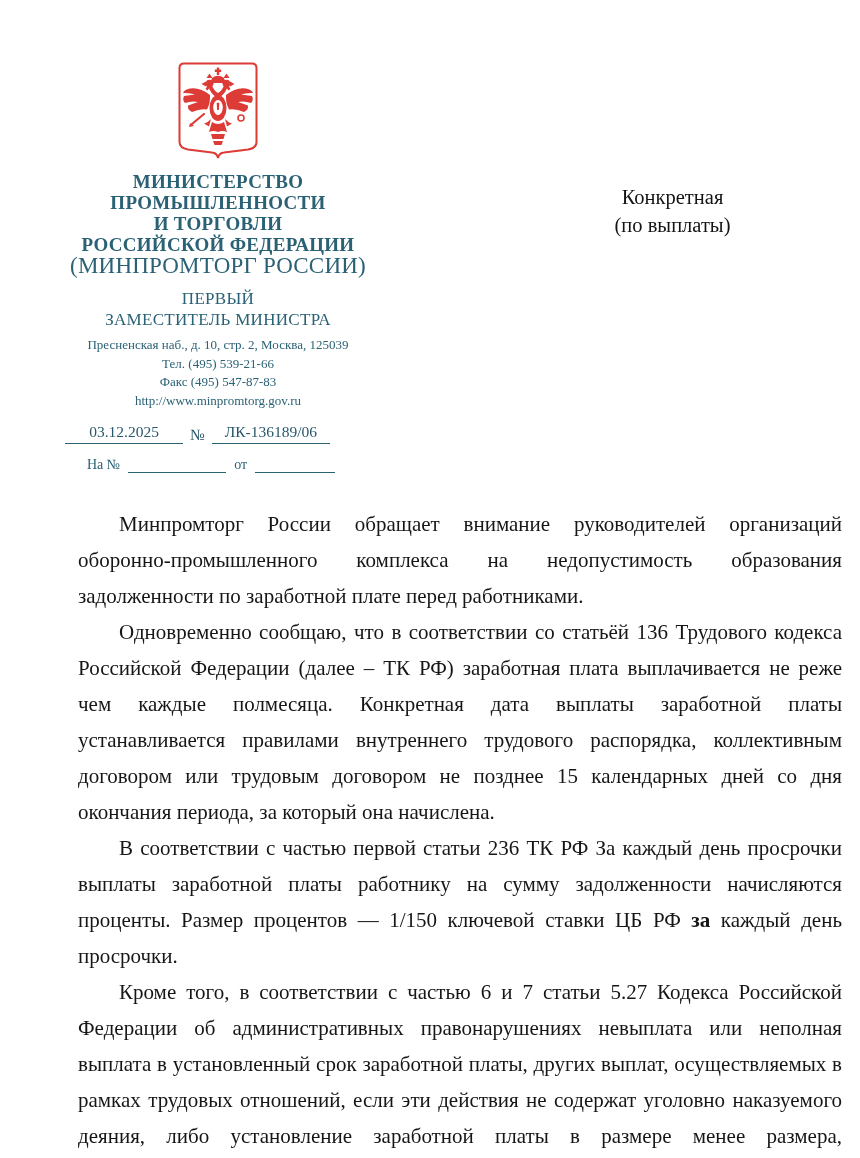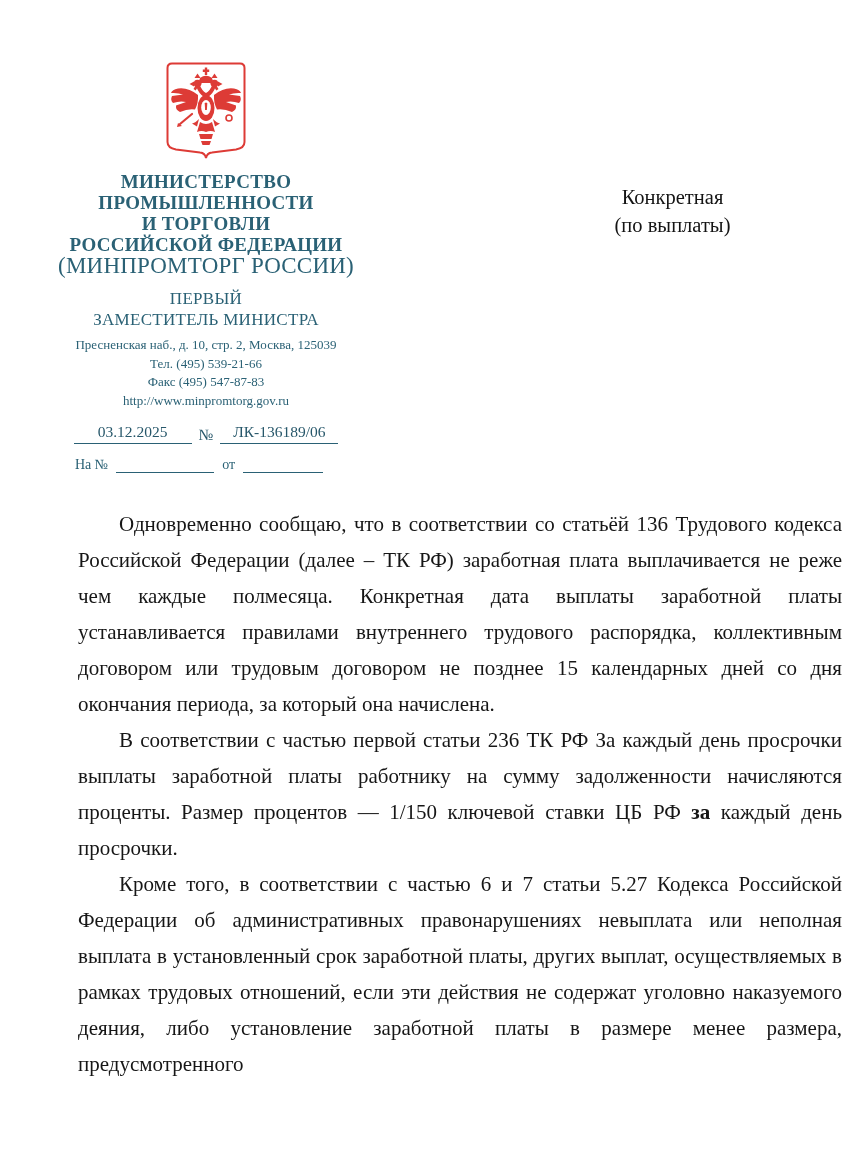--- a/index.html
+++ b/index.html
@@ -9,21 +9,21 @@
     height: 1158px;
     background: #ffffff;
     overflow: hidden;
     font-family: "Liberation Serif", serif;
     color: #1b1b1b;
   }
 
   
   .letterhead {
     position: absolute;
-    left: 53px; top: 62px;
+    left: 65px; top: 62px;
     width: 306px;
     text-align: center;
     color: #2a6175;
   }
   .emblem { line-height: 0; }
   .emblem svg { width: 80px; height: 98px; }
   .ministry {
     margin-top: 11px;
     font-weight: bold;
     font-size: 19px;
@@ -37,21 +37,20 @@
     font-weight: normal;
     font-size: 17px;
     line-height: 21px;
     letter-spacing: 0.3px;
   }
   .address-block { margin-top: 6px; font-size: 13px; line-height: 18.5px; }
   .date-row {
     margin-top: 13px;
     font-size: 15.5px;
     display: flex;
-    justify-content: center;
     align-items: flex-end;
     gap: 7px;
     color: #27576a;
   }
   .uline {
     display: inline-block;
     border-bottom: 1.6px solid #2a6175;
     text-align: center;
   }
   .date-row .uline { width: 118px; padding-bottom: 2px; }
@@ -164,18 +163,19 @@
       <span class="uline ref-blank-date"></span>
     </div>
   </div>
 
   <div class="recipient">
     <div>Конкретная</div>
     <div>(по выплаты)</div>
   </div>
 
   <div class="body-text">
+    <p>Минпромторг России обращает внимание руководителей организаций оборонно-промышленного комплекса на недопустимость образования задолженности по заработной плате перед работниками.</p>
     <p>Одновременно сообщаю, что в соответствии со статьёй 136 Трудового кодекса Российской Федерации (далее – ТК РФ) заработная плата выплачивается не реже чем каждые полмесяца. Конкретная дата выплаты заработной платы устанавливается правилами внутреннего трудового распорядка, коллективным договором или трудовым договором не позднее 15 календарных дней со дня окончания периода, за который она начислена.</p>
     <p><span>В соответствии с частью первой статьи 236 ТК РФ За каждый день просрочки выплаты заработной платы работнику на сумму задолженности начисляются проценты. Размер процентов — 1/150 ключевой ставки ЦБ РФ </span><b>за</b><span> каждый день просрочки.</span></p>
     <p>Кроме того, в соответствии с частью 6 и 7 статьи 5.27 Кодекса Российской Федерации об административных правонарушениях невыплата или неполная выплата в установленный срок заработной платы, других выплат, осуществляемых в рамках трудовых отношений, если эти действия не содержат уголовно наказуемого деяния, либо установление заработной платы в размере менее размера, предусмотренного</p>
   </div>
 
 </div>
 
 </body></html>

